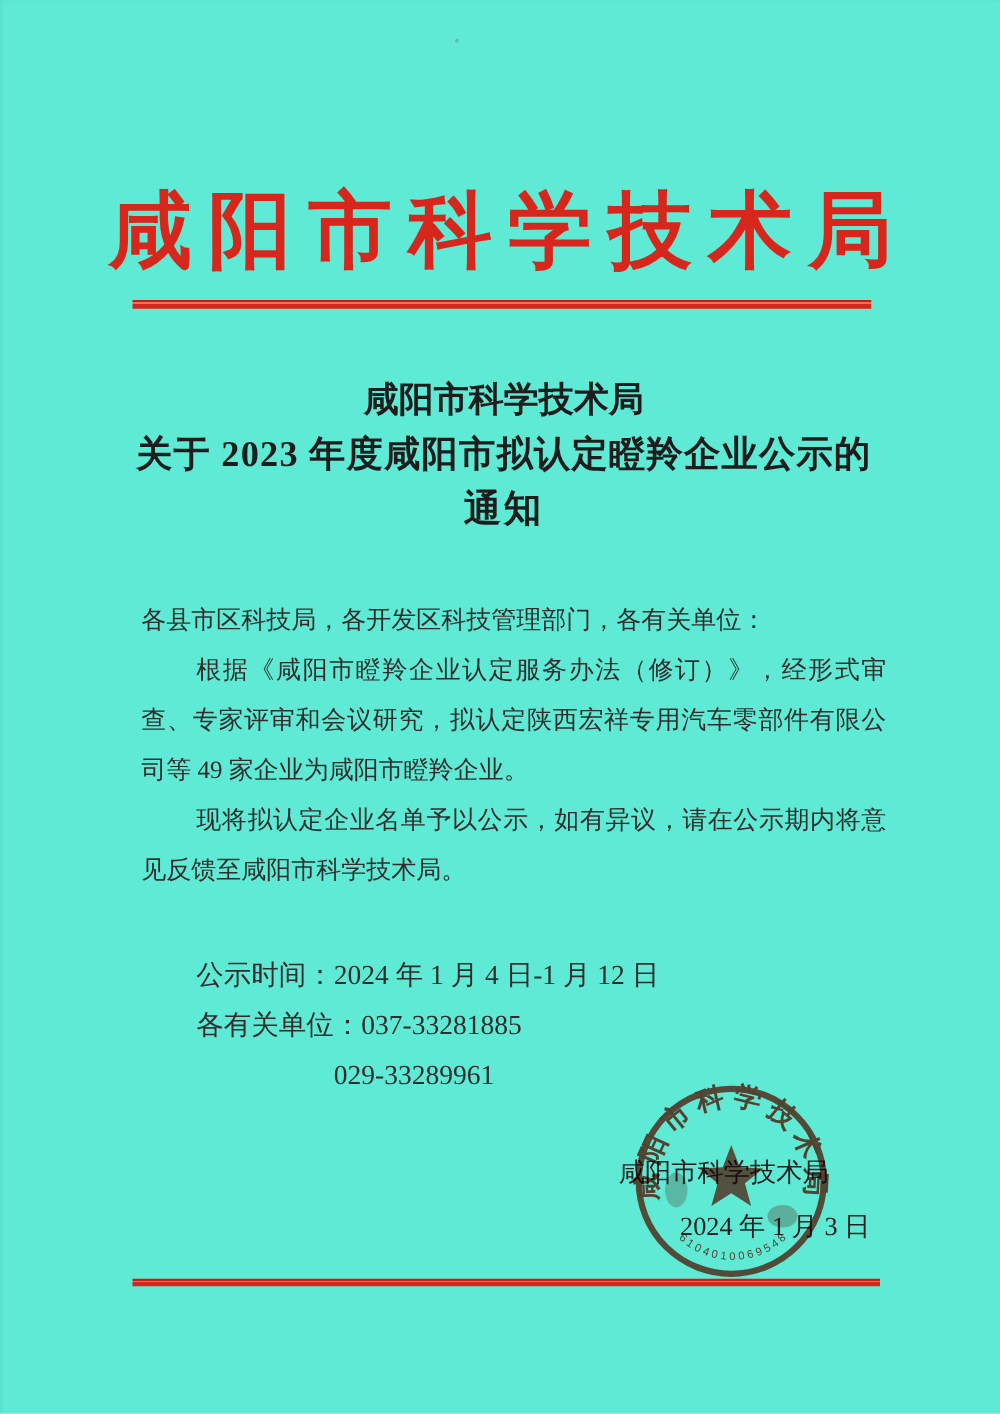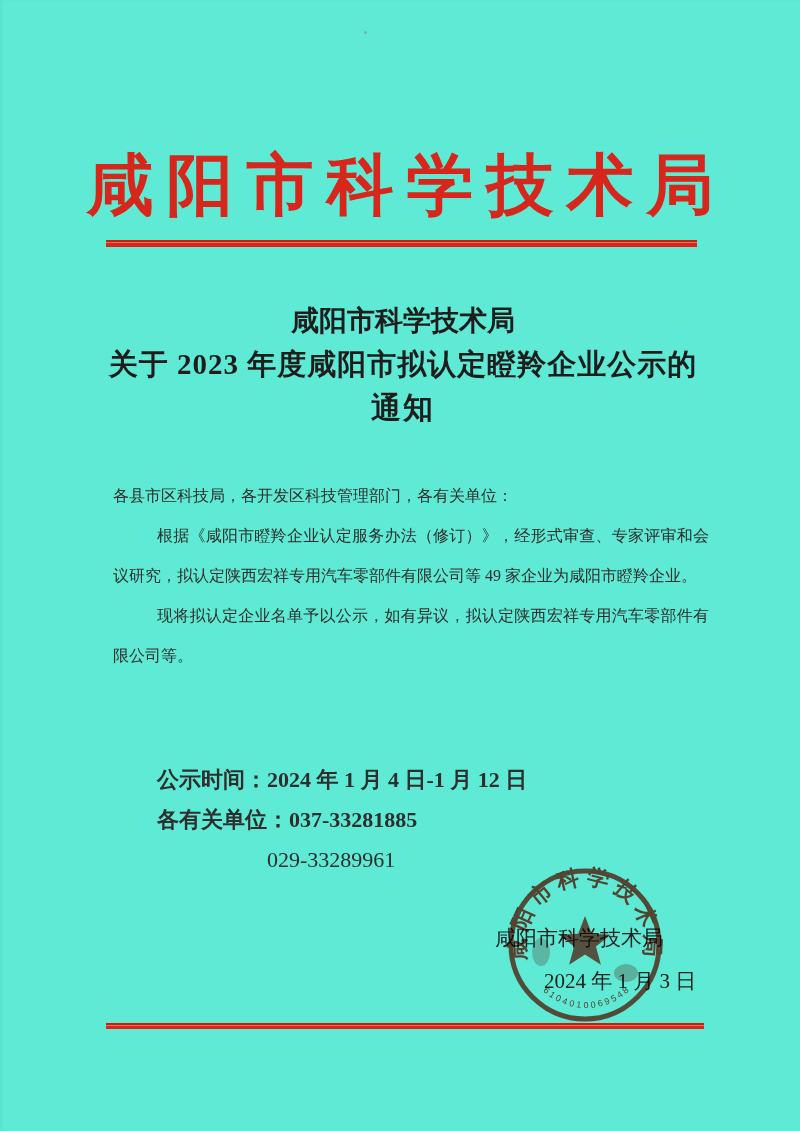--- a/index.html
+++ b/index.html
@@ -63,37 +63,37 @@
     color: #1d1d1d;
   }
   .doc-title .t1 { font-size: 28px; line-height: 44px; }
   .doc-title .t2 { font-size: 29px; line-height: 43px; letter-spacing: 1px; }
   .doc-title .t3 { font-size: 30px; line-height: 44px; letter-spacing: 2px; }
   .body-text {
     position: absolute;
     left: 113px;
     top: 476px;
     width: 596px;
-    font-size: 16px;
+    font-size: 20px;
     line-height: 40px;
     color: #2e2e2e;
     text-align: justify;
   }
   .body-text p { margin: 0; }
   .indent { text-indent: 44px; font-family: Liberation Serif, serif; }
   .info {
     position: absolute;
     left: 113px;
     top: 760px;
     width: 596px;
     font-size: 22px;
     line-height: 40px;
     color: #2e2e2e;
   }
-  .info .line { padding-left: 44px; font-weight: bold; }
+  .info .line { padding-left: 44px; }
   .info .phone2 { padding-left: 154px; }
   .signer {
     position: absolute;
     left: 495px;
     top: 924px;
     font-size: 21px;
     line-height: 28px;
     color: #222222;
     white-space: nowrap;
   }
@@ -138,21 +138,21 @@
 
   <div class="doc-title">
     <div class="t1">咸阳市科学技术局</div>
     <div class="t2">关于 2023 年度咸阳市拟认定瞪羚企业公示的</div>
     <div class="t3">通知</div>
   </div>
 
   <div class="body-text">
     <p>各县市区科技局，各开发区科技管理部门，各有关单位：</p>
     <p class="indent">根据《咸阳市瞪羚企业认定服务办法（修订）》，经形式审查、专家评审和会议研究，拟认定陕西宏祥专用汽车零部件有限公司等 49 家企业为咸阳市瞪羚企业。</p>
-    <p class="indent">现将拟认定企业名单予以公示，如有异议，拟认定陕西宏祥专用汽车零部件有限公司等。</p>
+    <p class="indent">现将拟认定企业名单予以公示，如有异议，请在公示期内将意见反馈至咸阳市科学技术局。</p>
   </div>
 
   <div class="info">
     <div class="line">
       <span>公示时间：</span><span>2024 年 1 月 4 日-1 月 12 日</span>
     </div>
     <div class="line">
       <span>各有关单位：</span><span>037-33281885</span>
     </div>
     <div class="phone2">

